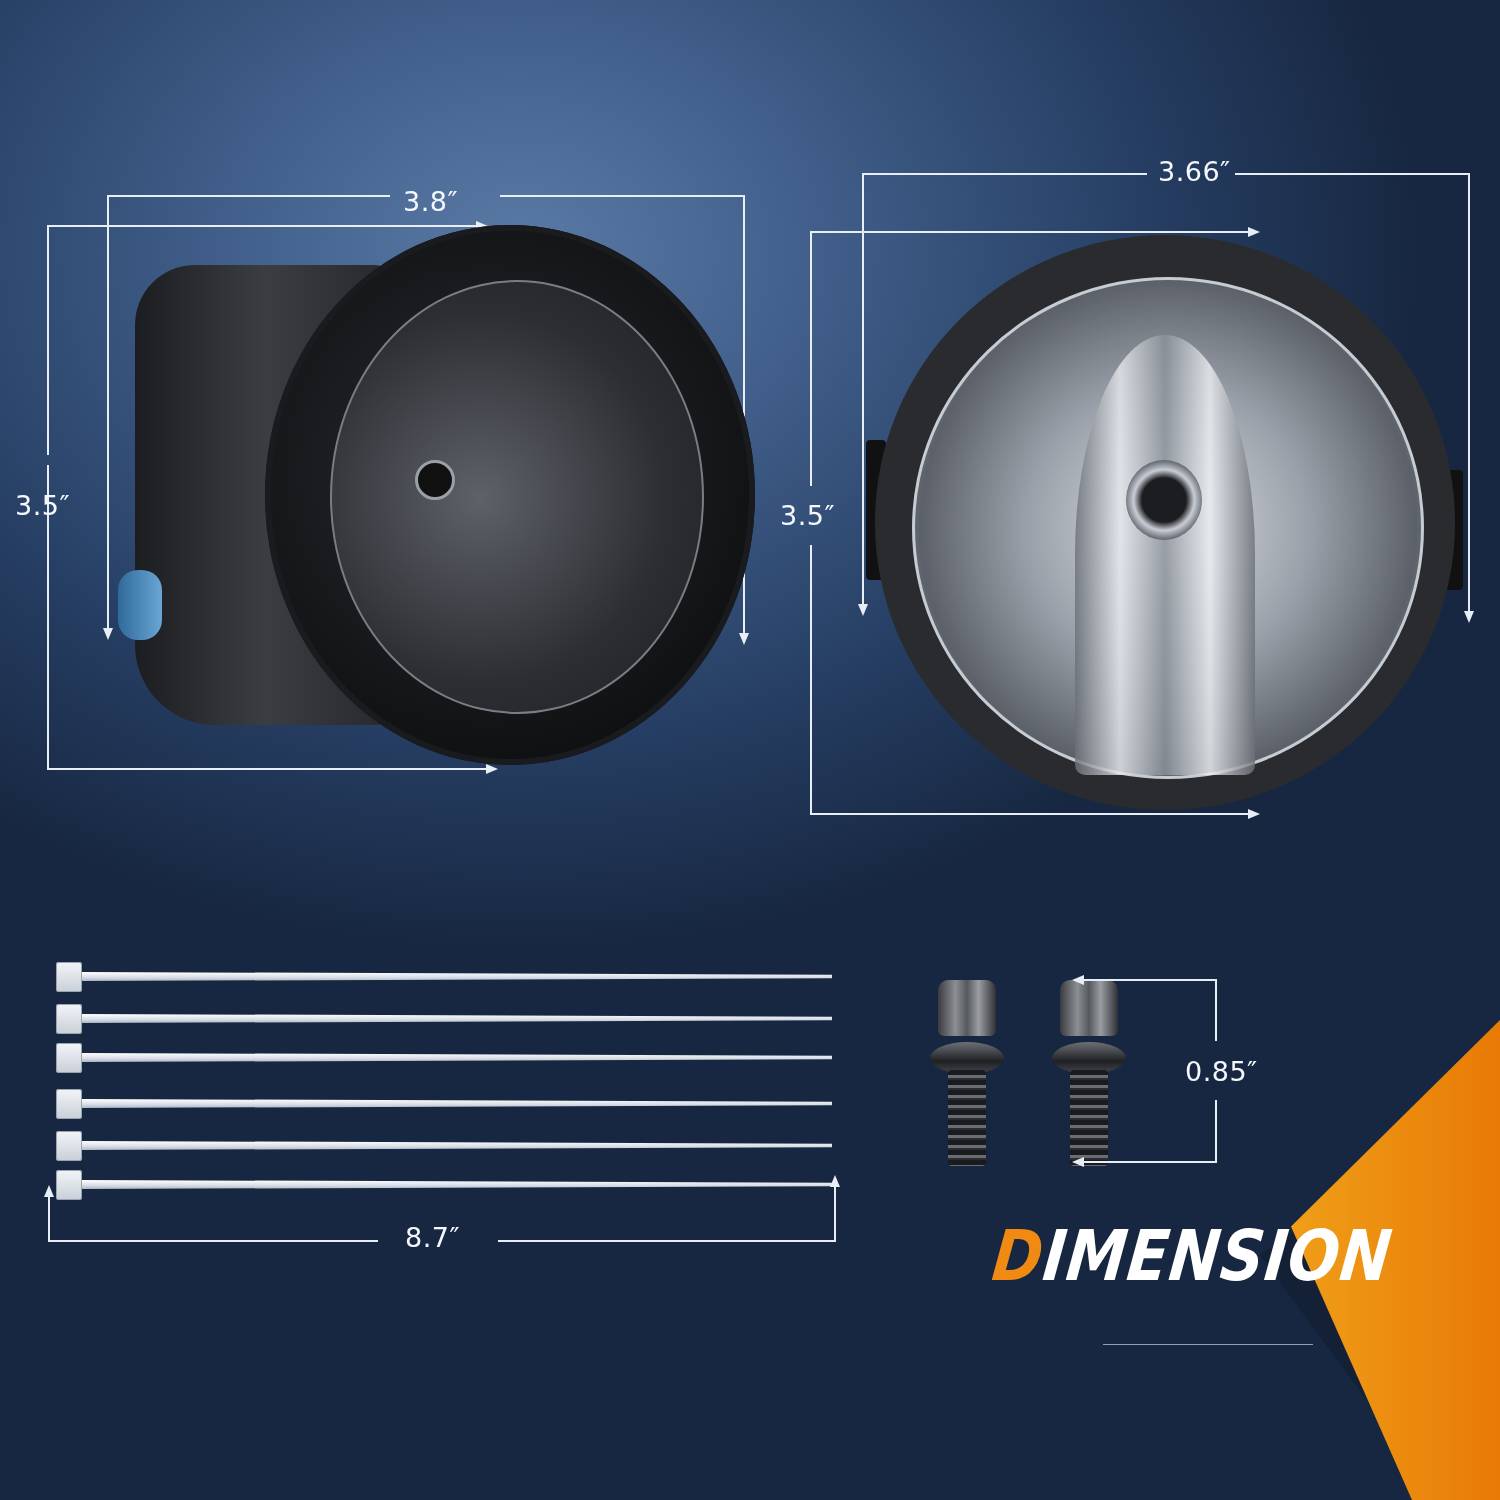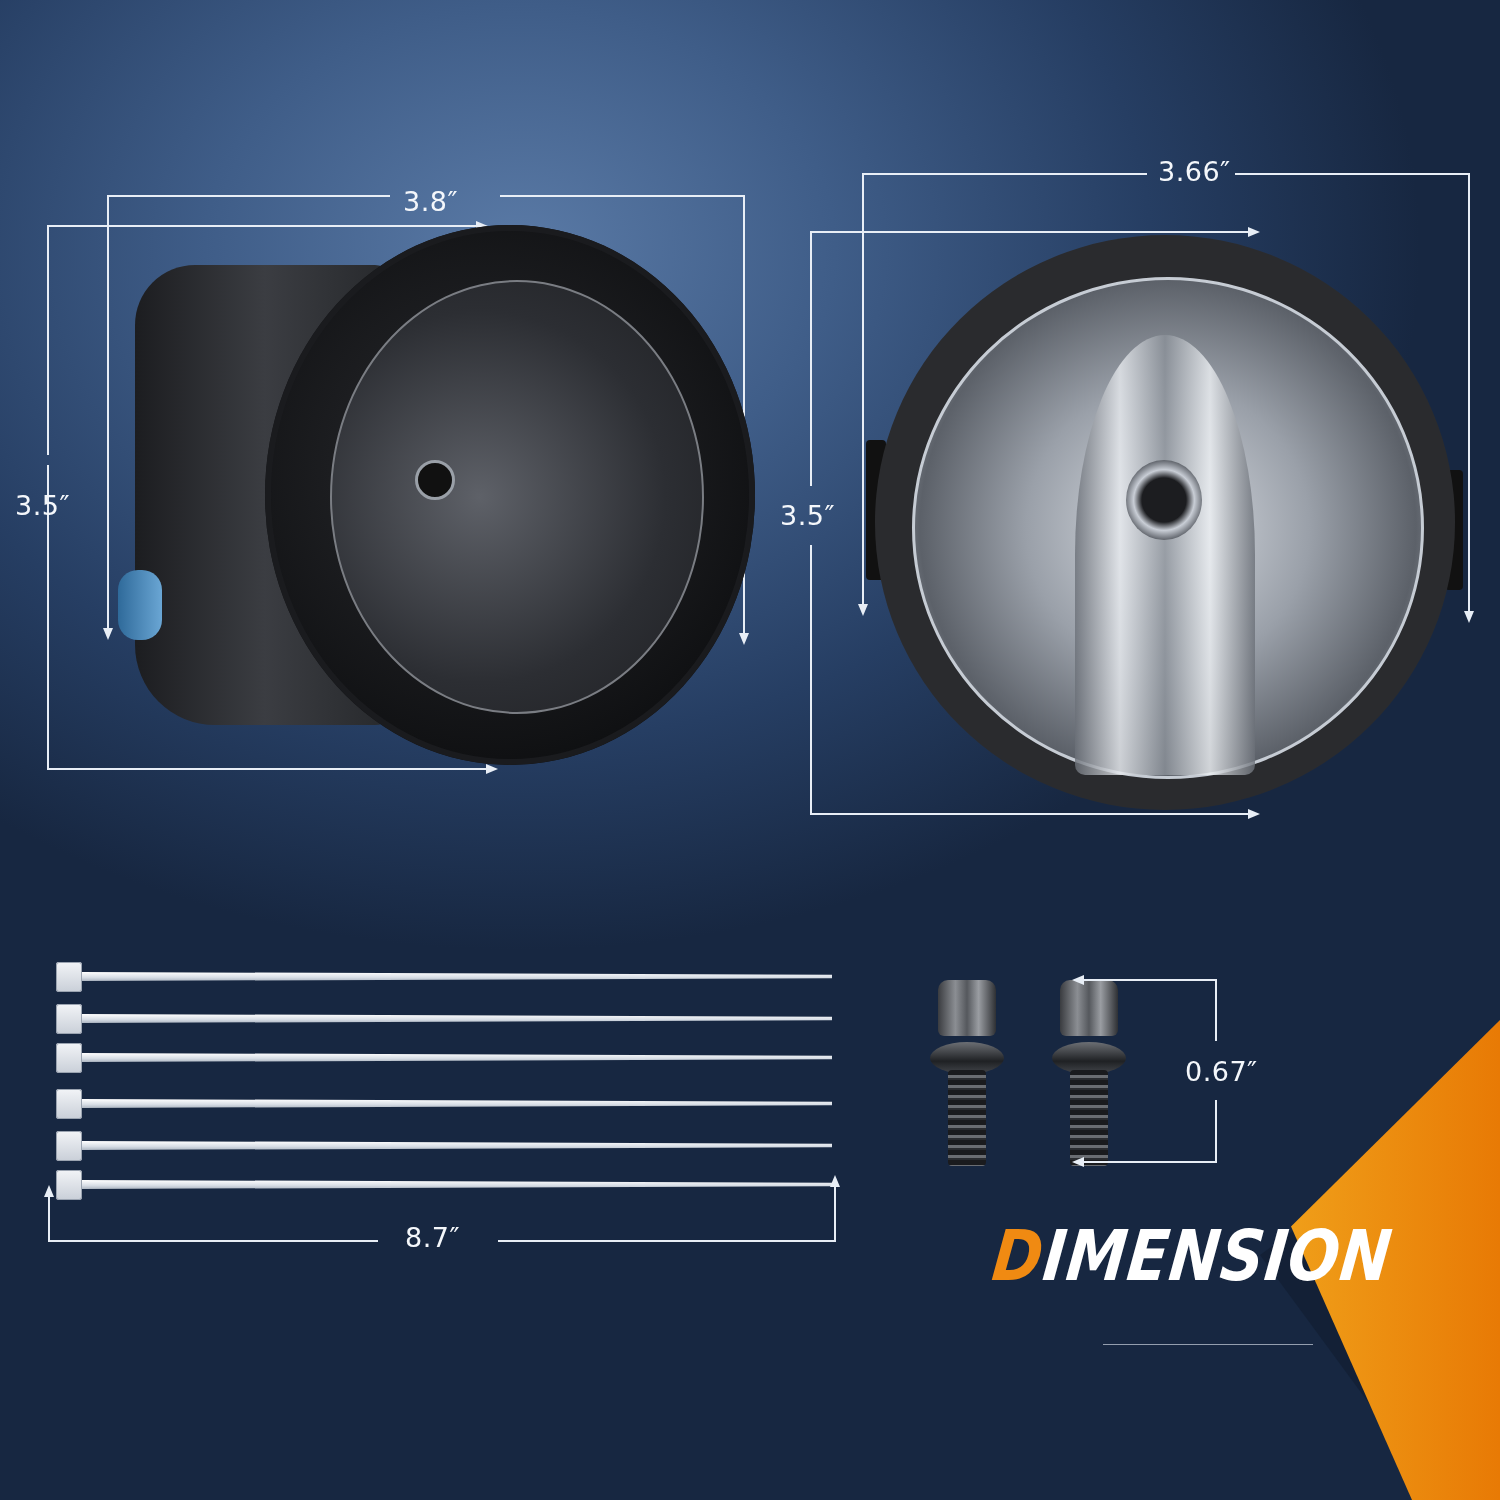--- a/index.html
+++ b/index.html
@@ -129,18 +129,18 @@
       <div class="hex"></div>
       <div class="washer"></div>
       <div class="shank"></div>
     </div>
   <div class="dimline" style="left:1082px;top:979px;width:135px;height:2px;"></div>
   <div class="arrow-l" style="left:1072px;top:975px;"></div>
   <div class="dimline" style="left:1082px;top:1161px;width:135px;height:2px;"></div>
   <div class="arrow-l" style="left:1072px;top:1157px;"></div>
   <div class="dimline" style="left:1215px;top:979px;width:2px;height:62px;"></div>
   <div class="dimline" style="left:1215px;top:1100px;width:2px;height:63px;"></div>
-  <div class="dimtext" style="left:1185px;top:1056px;">0.67″</div>
+  <div class="dimtext" style="left:1185px;top:1056px;">0.85″</div>
 </div>
 
 <div class="title"><span class="first">D</span><span>IMENSION</span></div>
 <div class="dimline" style="left:1103px;top:1344px;width:210px;height:1px;opacity:.6;"></div>
 <div class="dimline" style="left:1150px;top:1162px;width:67px;height:1px;opacity:0;"></div>
 
 </body></html>

